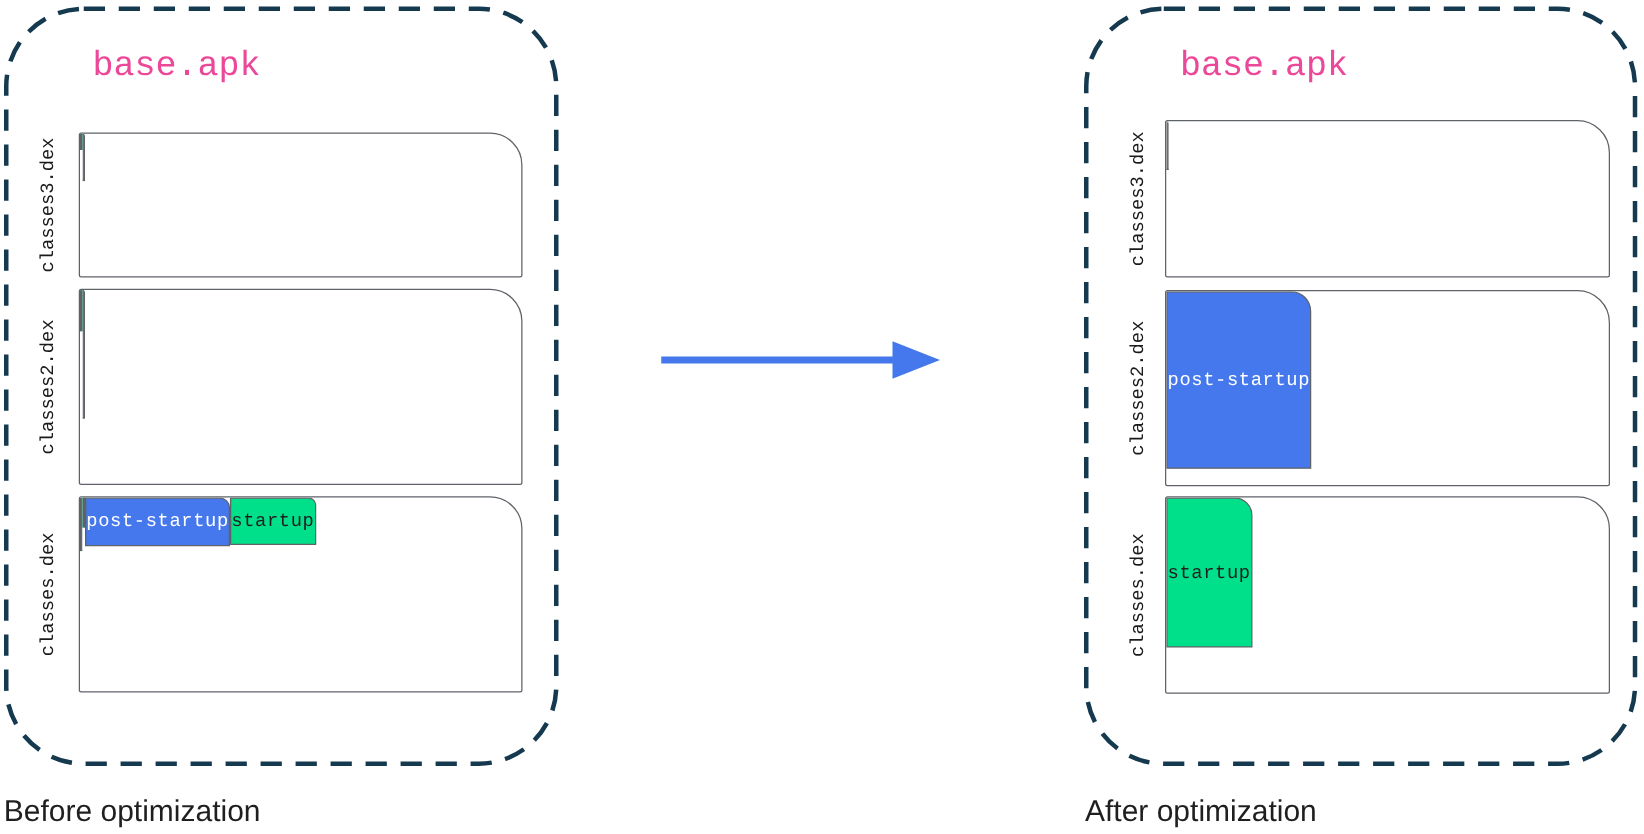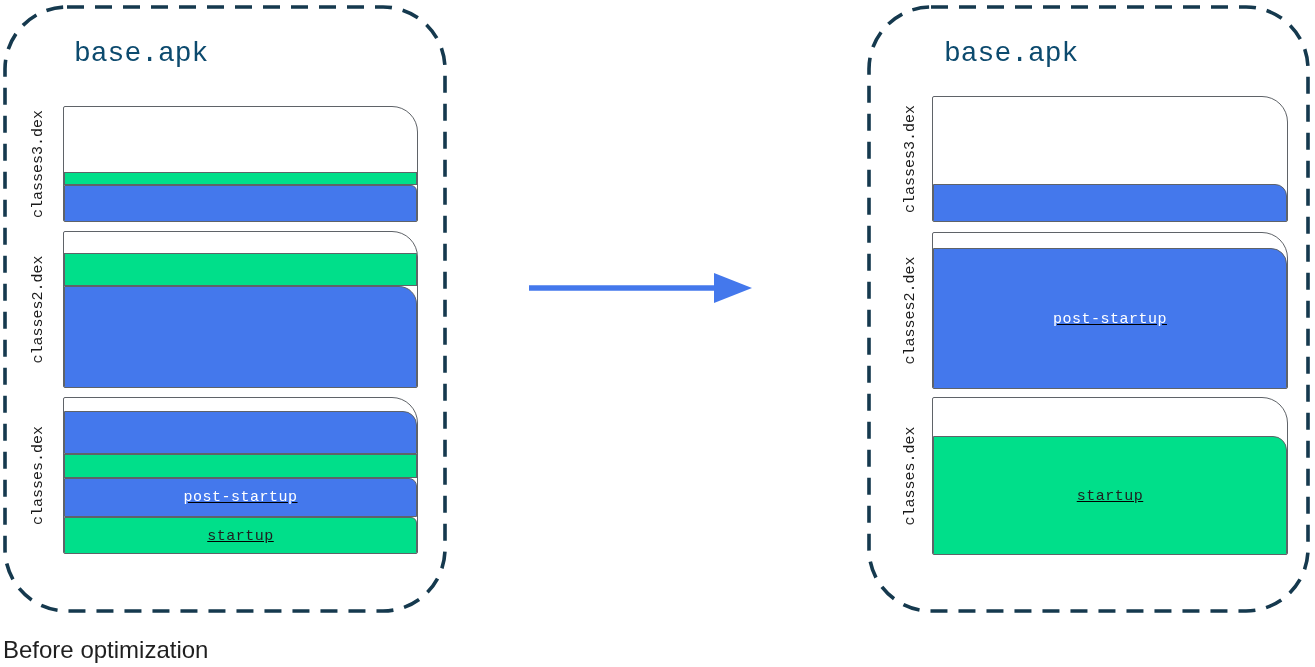--- a/index.html
+++ b/index.html
@@ -1,23 +1,23 @@
 <!DOCTYPE html>
 <html><head>
 <meta charset="utf-8">
 <style>
   html,body{margin:0;padding:0;background:#ffffff;}
   .canvas{position:relative;width:1315px;height:667px;background:#ffffff;
           font-family:"Liberation Sans",sans-serif;overflow:hidden;}
   svg.layer{position:absolute;left:0;top:0;}
   .apk-title{position:absolute;font:28px "Liberation Mono","DejaVu Sans Mono",monospace;
-             color:#0c4a6e;white-space:pre;text-align:center;}
+             color:#ec4899;white-space:pre;text-align:center;}
   .file{position:absolute;box-sizing:border-box;background:#ffffff;
         border:1.5px solid #5F6368;border-radius:2px 26px 2px 2px;
-        overflow:hidden;display:flex;flex-direction:column;text-decoration:underline;}
+        overflow:hidden;display:flex;flex-direction:row;}
   .seg{box-sizing:border-box;flex:none;display:flex;align-items:center;justify-content:center;
        font:15px "Liberation Mono","DejaVu Sans Mono",monospace;letter-spacing:.5px;}
   .vlabel{position:absolute;transform:rotate(-90deg);transform-origin:0 0;
           height:22px;line-height:22px;text-align:center;white-space:nowrap;
           font:15px "Liberation Mono","DejaVu Sans Mono",monospace;color:#1a1a1a;}
   .caption{position:absolute;text-align:left;font:24px "Liberation Sans",sans-serif;color:#1F1F1F;}
 </style>
 </head>
 <body>
 
@@ -70,14 +70,15 @@
       <div class="seg" style="height: 142px; background: rgb(68, 120, 236); border: 1px solid rgb(95, 99, 104); border-top-right-radius: 16px; color: rgb(255, 255, 255);">post-startup</div>
     </div>
   <div class="vlabel" style="left:902px;top:389px;width:157px;">classes2.dex</div>
 
   <div class="file" style="left:932px;top:397px;width:356px;height:158px;">
       <div class="seg" style="height: 38px; background: transparent;"></div>
       <div class="seg" style="height: 120px; background: rgb(0, 223, 138); border: 1px solid rgb(95, 99, 104); border-top-right-radius: 14px; color: rgb(31, 31, 31);">startup</div>
     </div>
   <div class="vlabel" style="left:902px;top:555px;width:158px;">classes.dex</div>
 
+  <div class="caption" style="left:868px;top:636px;width:442px;">After optimization</div>
 
 </div>
 
 </body></html>

